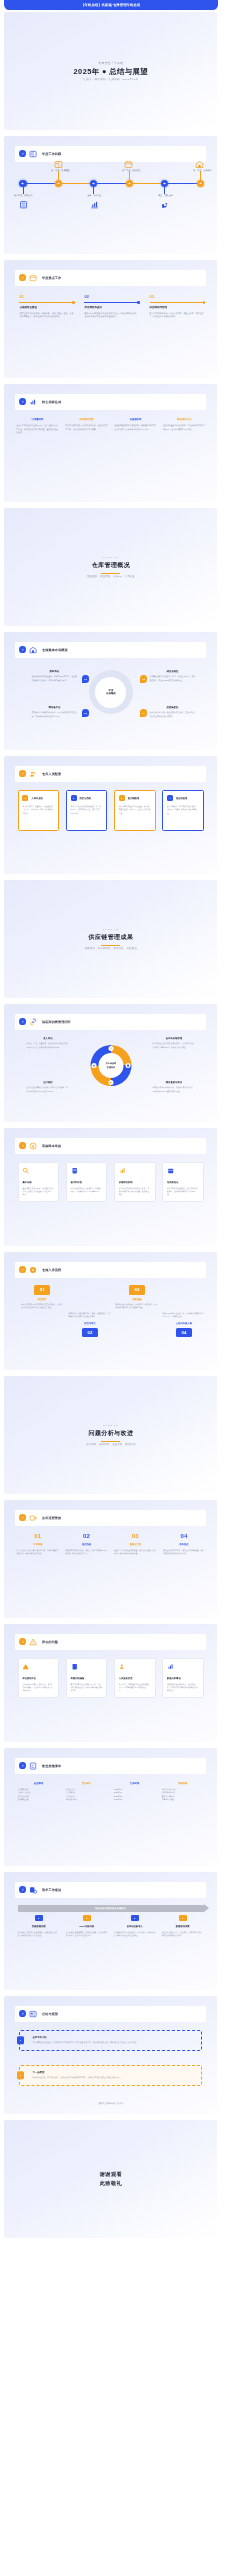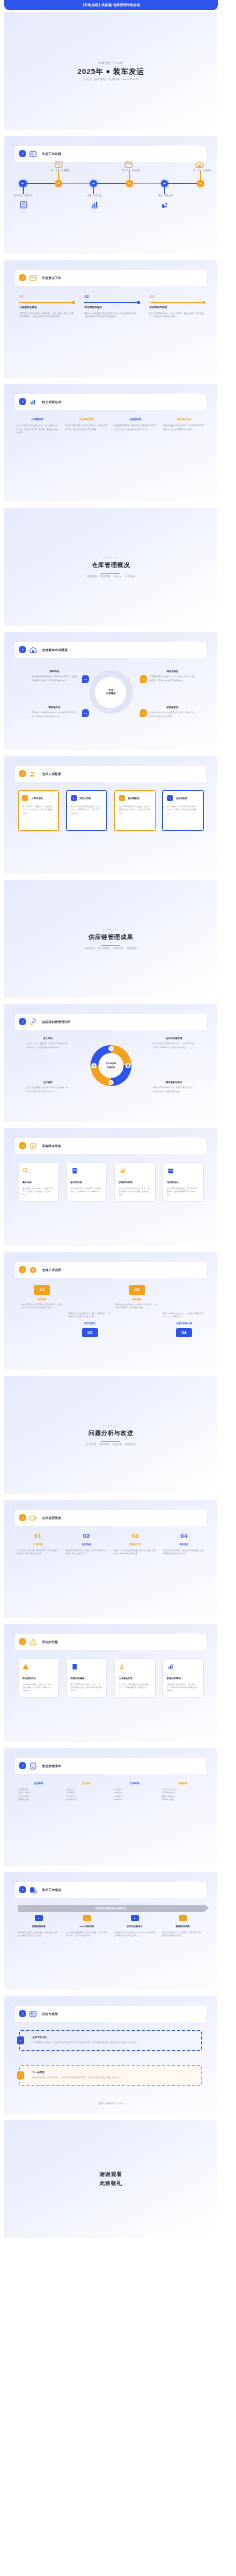--- a/index.html
+++ b/index.html
@@ -166,21 +166,21 @@
 
 <div class="topbar">
   <span class="ttl">【年终总结】供应链·仓库管理年终总结</span>
 </div>
 
 <div class="deck">
 
   <div class="slide plain">
     <div class="cover">
       <div class="kick">仓库管理 / 年总结</div>
-      <div class="big">2025年 ● 装车发运</div>
+      <div class="big">2025年 ● 总结与展望</div>
       <div class="sub">汇报人：供应链部 | 汇报时间：2025年12月</div>
     </div>
   </div>
 
   <div class="slide">
     <div class="shead">
       <span class="chev b">
         <svg viewBox="0 0 10 10">
             <path d="M3.5 2 L6.5 5 L3.5 8" fill="none" stroke="#fff" stroke-width="1.6"></path>
           </svg>

